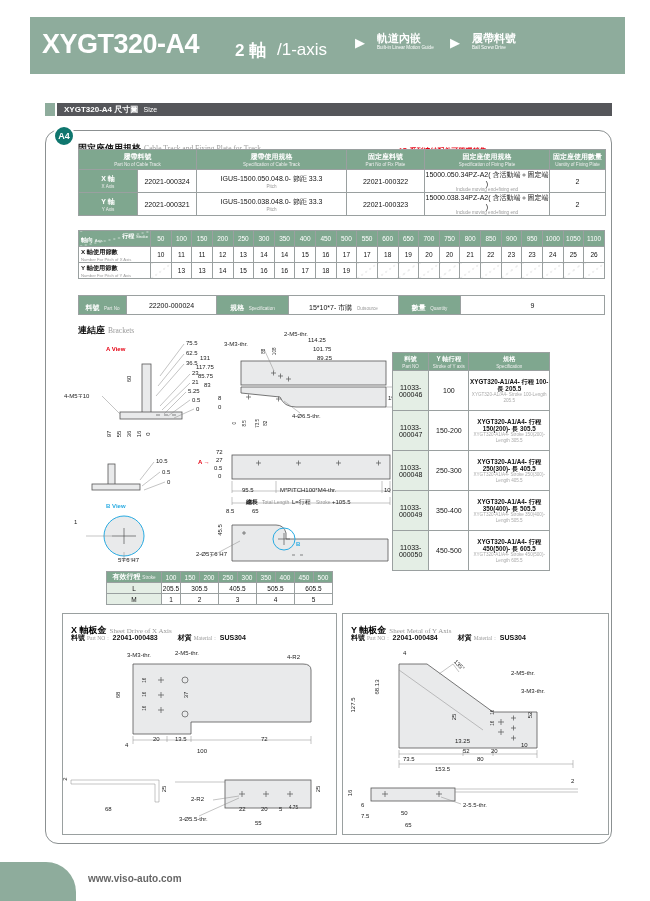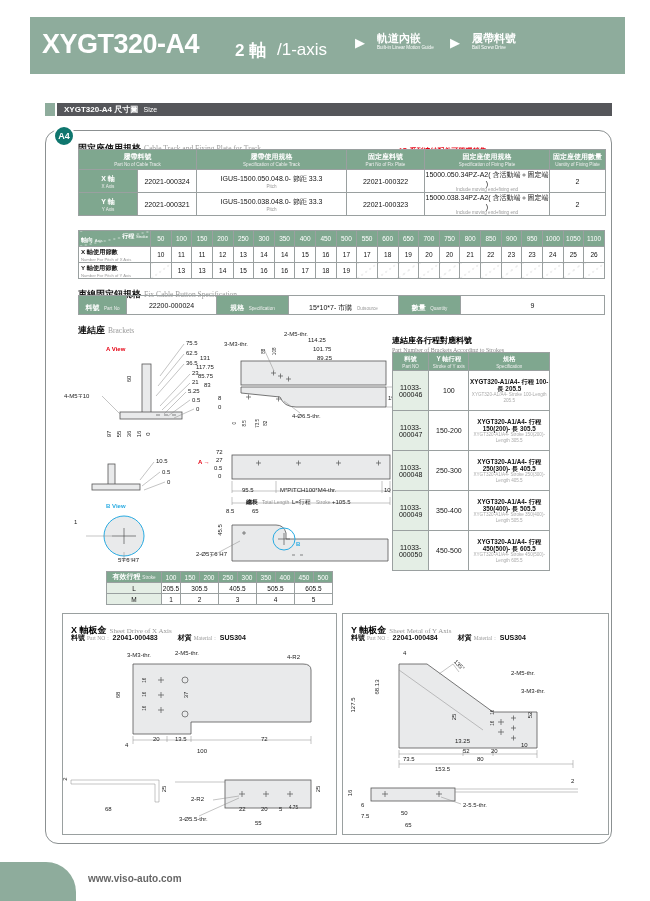--- a/index.html
+++ b/index.html
@@ -286,23 +286,20 @@
             <td class="diag"></td>
             <td class="diag"></td>
             <td class="diag"></td>
             <td class="diag"></td>
             <td class="diag"></td>
             <td class="diag"></td>
           </tr>
         </tbody>
       </table>
 
-    <div class="sec-title" style="top:152px;">
-      <span class="zh">束線固定鈕規格</span><span class="en">Fix Cable Button Specification</span>
-    </div>
     <table class="grid" id="fix-table">
       <tbody>
           <tr>
         <td class="th-green" style="width:48px"><span class="zh7" style="color:#fff">料號</span> <span class="en5">Part No</span></td>
         <td style="width:90px" class="v7">22200-000024</td>
         <td class="th-green" style="width:72px"><span class="zh7" style="color:#fff">規格</span> <span class="en5">Specification</span></td>
         <td style="width:110px"><span class="v7">15*10*7- 市購</span> <span class="en5g">Outsource</span></td>
         <td class="th-green" style="width:62px"><span class="zh7" style="color:#fff">數量</span> <span class="en5">Quantity</span></td>
         <td class="v7">9</td>
       </tr>
@@ -395,24 +392,20 @@
             <td class="lg v7">M</td>
             <td class="v7" colspan="1">1</td>
             <td class="v7" colspan="2">2</td>
             <td class="v7" colspan="2">3</td>
             <td class="v7" colspan="2">4</td>
             <td class="v7" colspan="2">5</td>
           </tr>
         </tbody>
       </table>
 
-    <div class="bp-title">
-      <span class="zh">連結座各行程對應料號</span>
-      <span class="en">Part Number of Brackets According to Strokes</span>
-    </div>
     <table class="grid" id="bracket-table">
         <tbody>
           <tr>
             <td class="th-green" style="width: 36px;">
               <div class="zh7" style="color: rgb(255, 255, 255); font-size: 6.3px;">料號</div>
               <div class="en5">Part NO</div>
             </td>
             <td class="th-green" style="width: 40px;">
               <div class="zh7" style="color: rgb(255, 255, 255); font-size: 6.3px;">Y 軸行程</div>
               <div class="en5">Stroke of Y axis</div>

